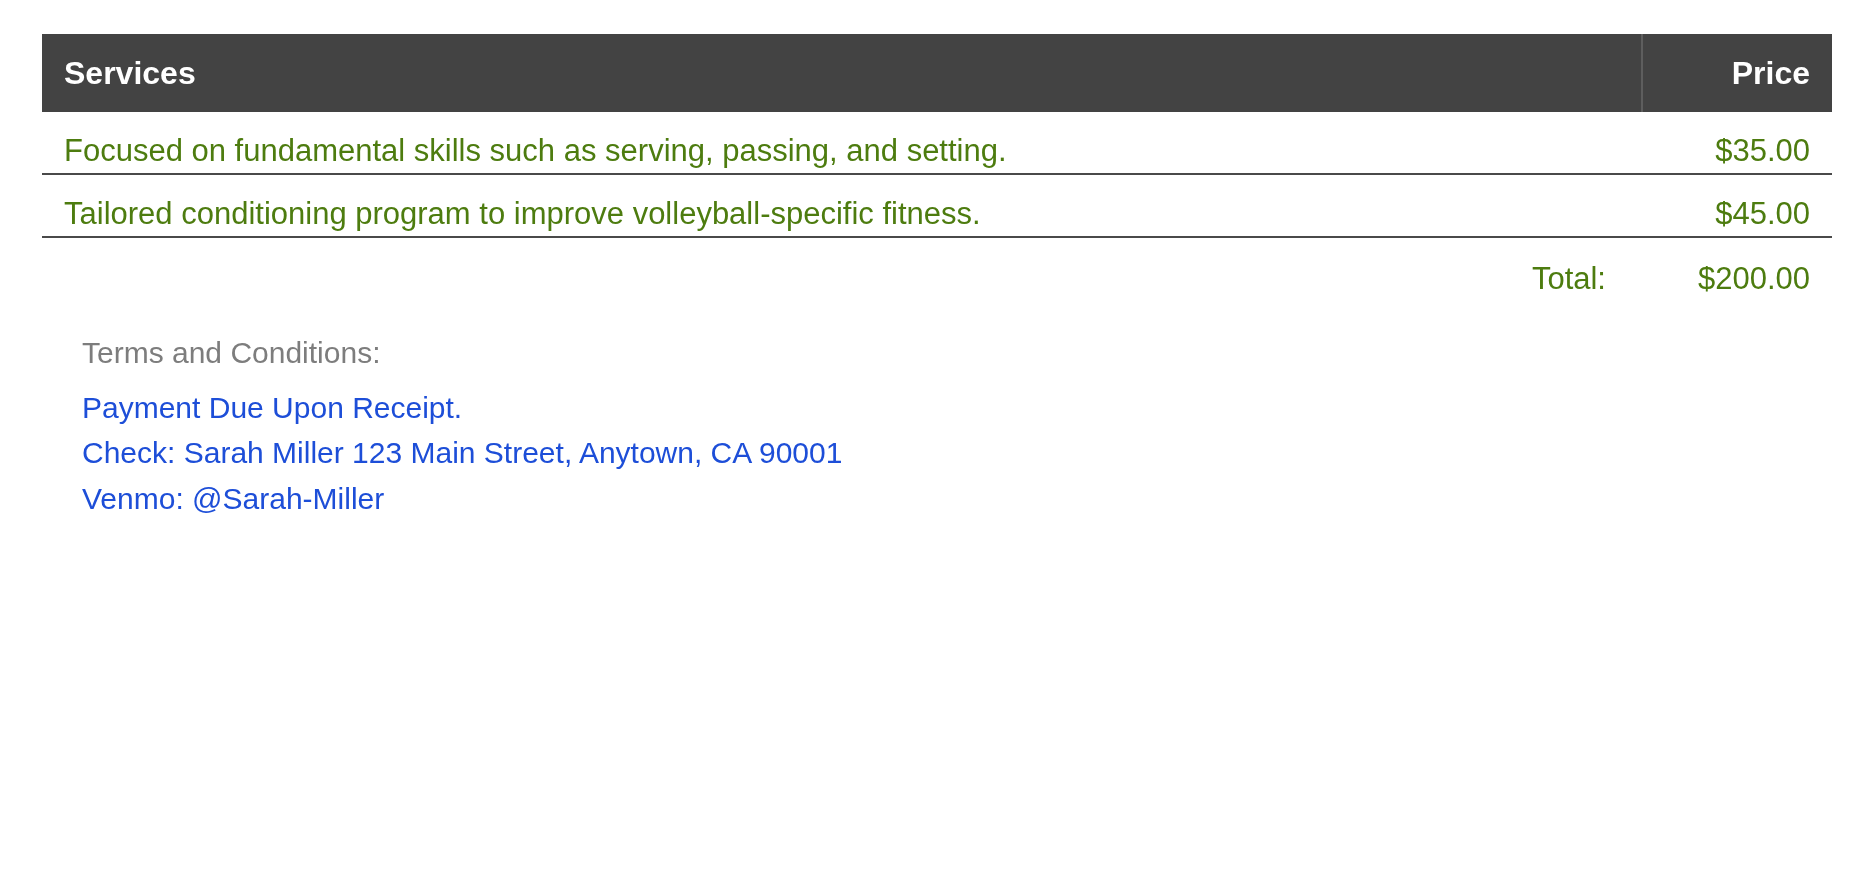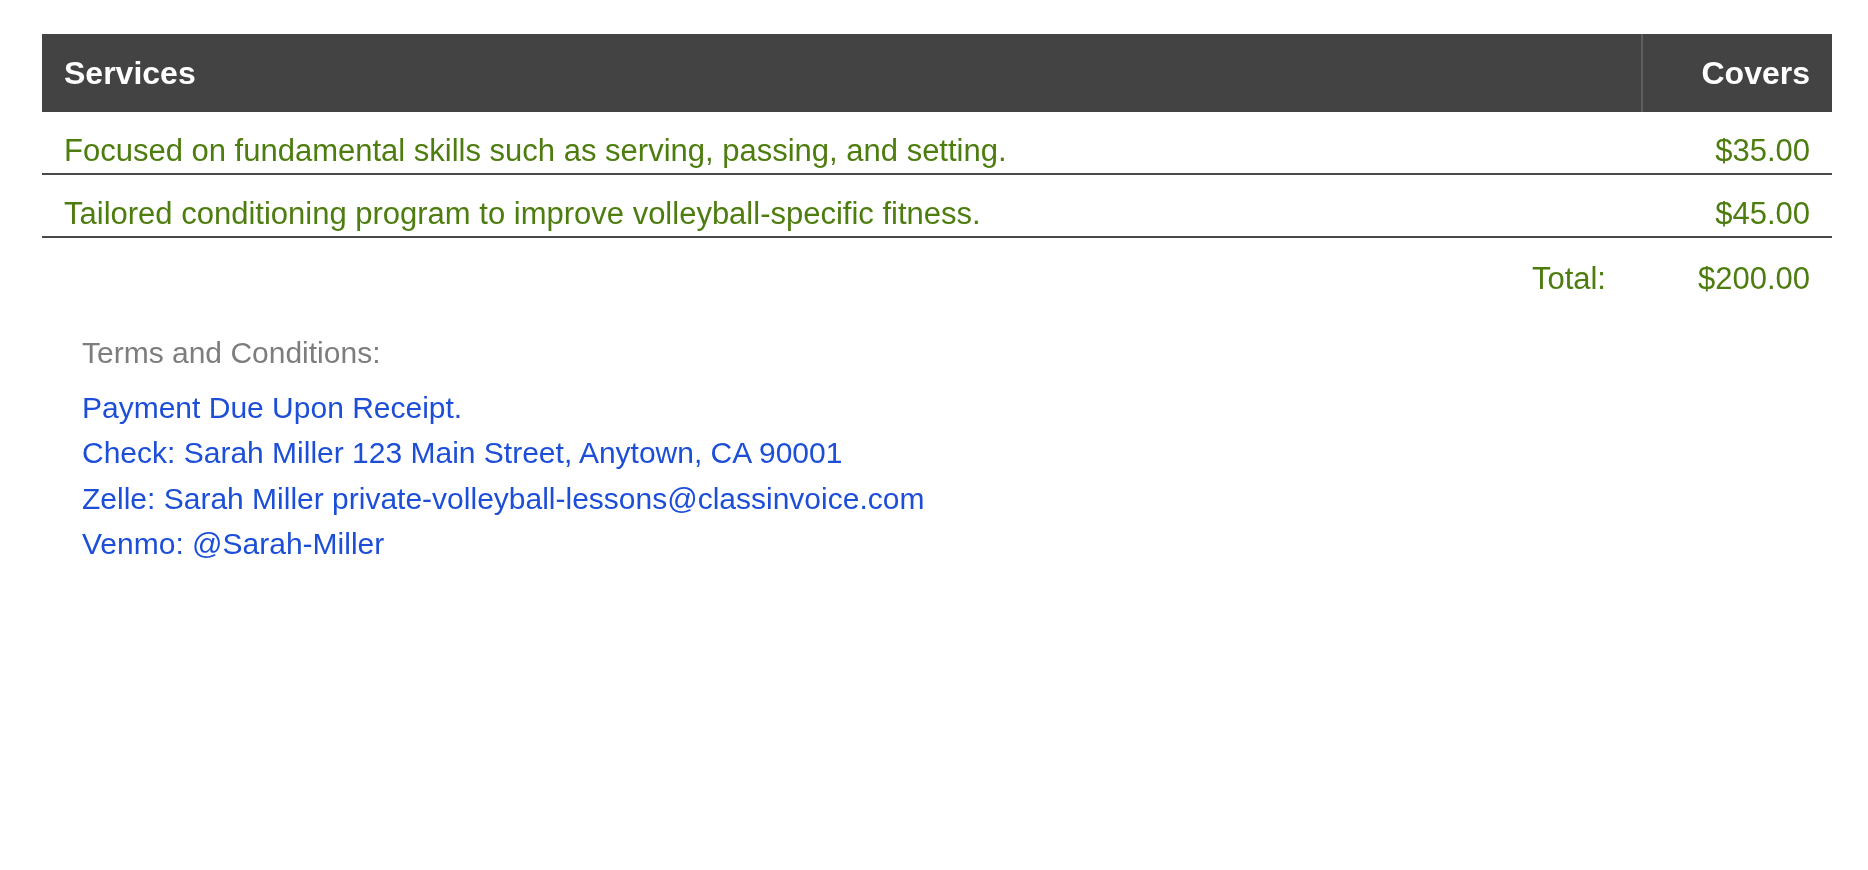--- a/index.html
+++ b/index.html
@@ -99,21 +99,21 @@
 <div class="page">
 
   <table class="invoice-table">
     <colgroup>
       <col class="col-service">
       <col class="col-price">
     </colgroup>
     <thead>
       <tr>
         <th class="service-col">Services</th>
-        <th class="price-col">Covers</th>
+        <th class="price-col">Price</th>
       </tr>
     </thead>
     <tbody>
       <tr>
         <td class="service-cell">Focused on fundamental skills such as serving, passing, and setting.</td>
         <td class="price-cell">$35.00</td>
       </tr>
       <tr>
         <td class="service-cell">Tailored conditioning program to improve volleyball-specific fitness.</td>
         <td class="price-cell">$45.00</td>
@@ -122,17 +122,16 @@
         <td class="total-label">Total:</td>
         <td class="price-cell">$200.00</td>
       </tr>
     </tbody>
   </table>
 
   <div class="terms">
     <div class="terms-heading">Terms and Conditions:</div>
     <div class="terms-line">Payment Due Upon Receipt.</div>
     <div class="terms-line">Check: Sarah Miller 123 Main Street, Anytown, CA 90001</div>
-    <div class="terms-line">Zelle: Sarah Miller private-volleyball-lessons@classinvoice.com</div>
     <div class="terms-line">Venmo: @Sarah-Miller</div>
   </div>
 
 </div>
 
 </body></html>

